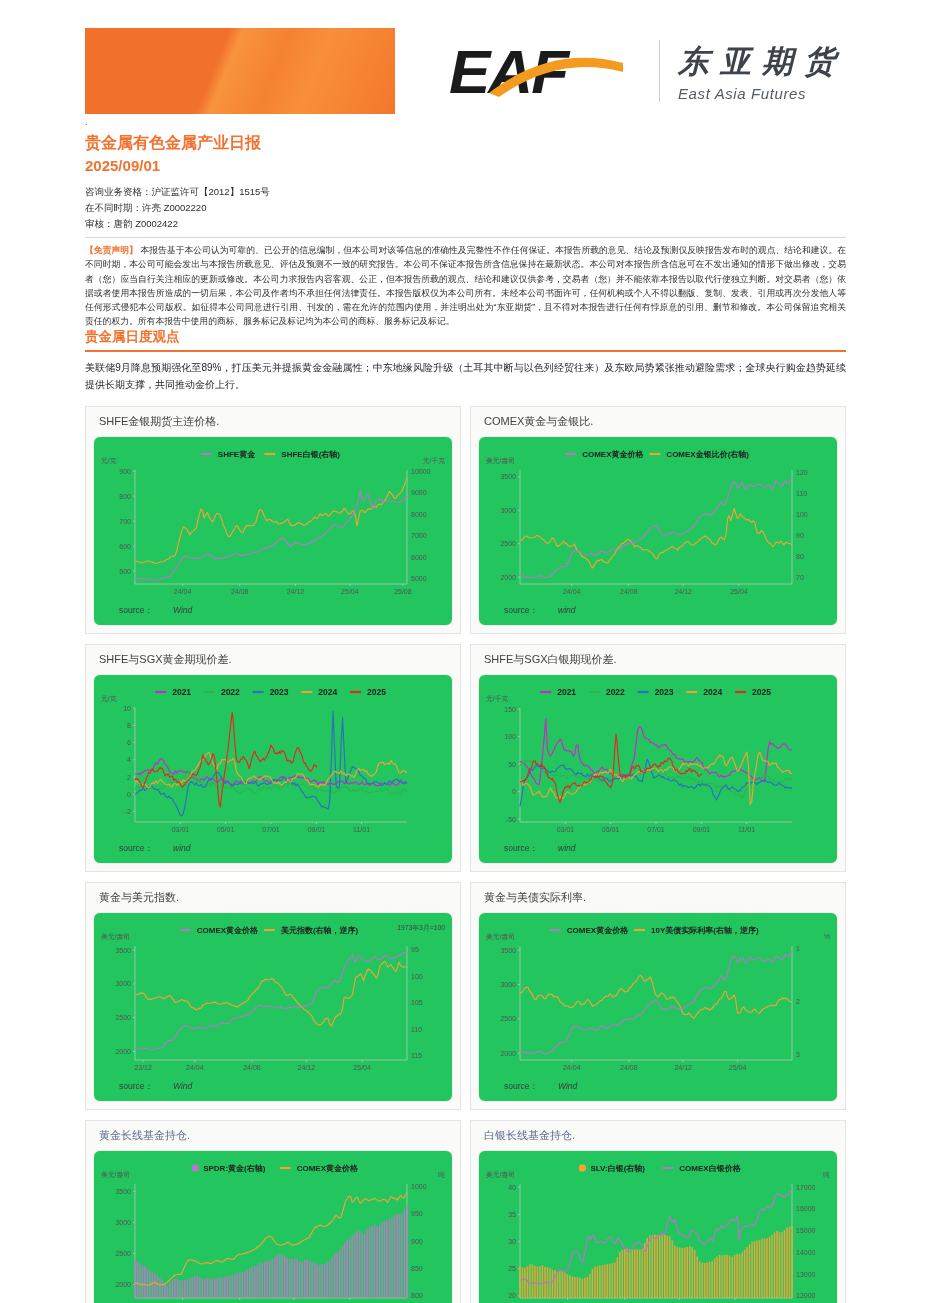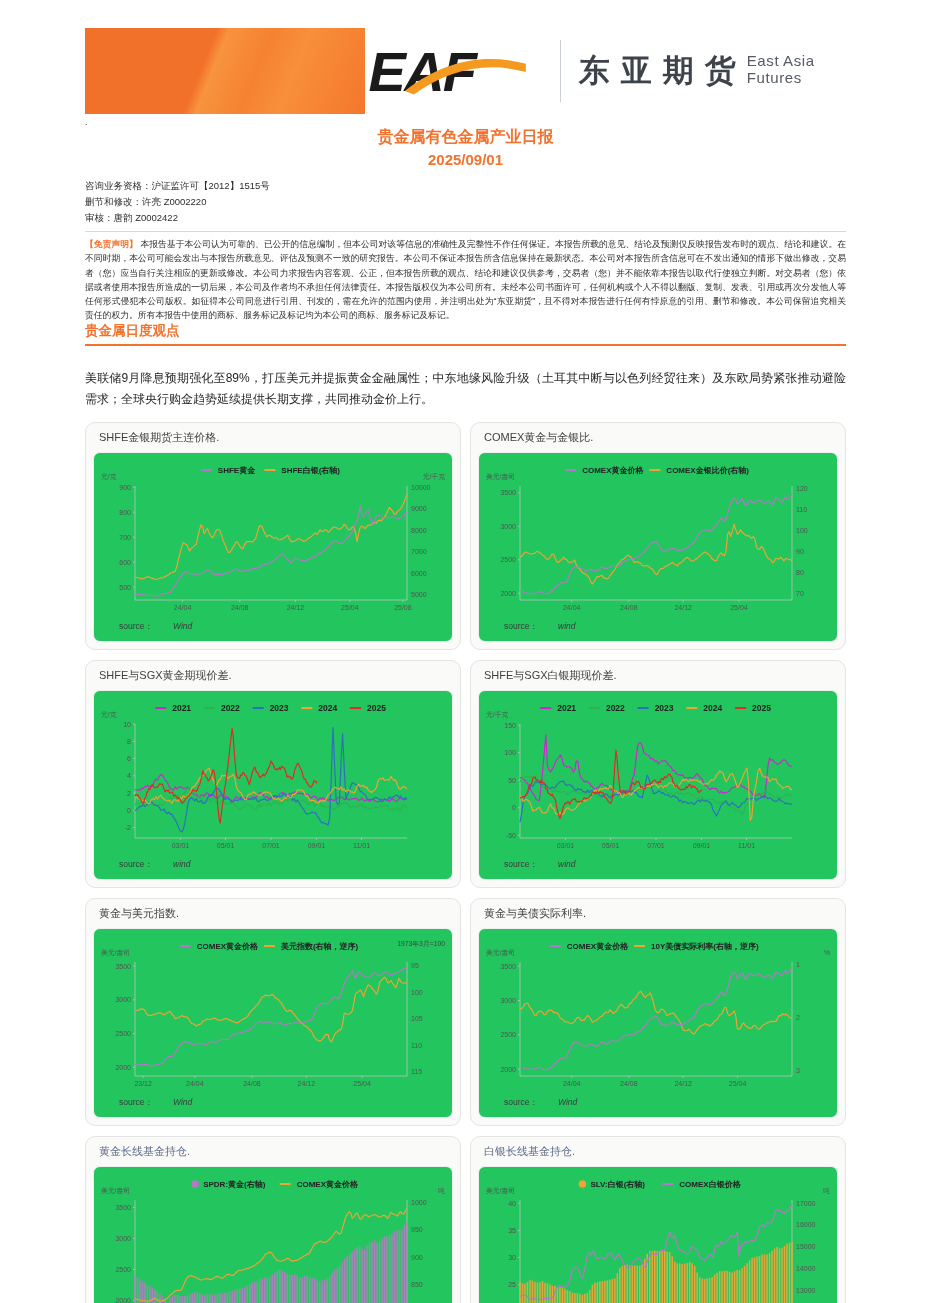--- a/index.html
+++ b/index.html
@@ -4,39 +4,39 @@
 <style>
   html,body{margin:0;padding:0;background:#fff;}
   .page{width:930px;min-height:1303px;background:#fff;font-family:"Liberation Sans","DejaVu Sans",sans-serif;color:#2f2f2f;}
   .content{padding:28px 84px 18px 85px;}
   
   .header-row{display:flex;align-items:center;height:86px;}
   .logo-block{width:310px;height:86px;background:linear-gradient(112deg,#f1702a 0%,#f1702a 42%,#f8933e 46%,#f58230 60%,#f88f3a 72%,#f4772b 100%);}
   .header-spacer{flex:1;}
   .eaf-svg{width:200px;height:80px;}
   .brand-divider{width:1px;height:62px;background:#c9ced4;margin:0 18px 0 14px;}
-  .brand{display:flex;flex-direction:row;justify-content:center;}
+  .brand{display:flex;flex-direction:column;justify-content:center;font-style:italic;}
   .brand-cn{font-size:31px;font-weight:700;color:#3d434b;letter-spacing:11px;white-space:nowrap;}
   .brand-en{font-size:15px;color:#545b63;letter-spacing:0.6px;margin-top:2px;}
   .logo-footnote{font-size:9px;color:#333;line-height:10px;margin-top:3px;}
   
-  .title-block{text-align:center;margin-top:0;}
+  .title-block{text-align:left;margin-top:6px;}
   .report-title{font-size:16px;font-weight:700;color:#f2722e;}
   .report-date{font-size:15px;font-weight:700;color:#f2722e;margin-top:3px;}
   
   .meta-block{margin-top:10px;font-size:9.5px;line-height:1.7;color:#2d2d2d;}
   
   .disclaimer{margin-top:5px;border-top:1px solid #d9d9d9;padding-top:5px;font-size:8.8px;line-height:1.6;text-align:justify;color:#2d2d2d;}
   .disclaimer-label{color:#f2722e;font-weight:700;}
   
   .vp-heading{font-size:13.5px;font-weight:700;color:#f2722e;padding-bottom:4px;border-bottom:2px solid #f2722e;}
-  .vp-body{margin-top:22px;font-size:12px;line-height:1.75;color:#1f1f1f;text-align:justify;}
+  .vp-body{margin-top:7px;font-size:10px;line-height:1.75;color:#1f1f1f;text-align:justify;}
   
   .charts-grid{margin-top:12px;display:grid;grid-template-columns:1fr 1fr;gap:10px 9px;}
-  .card{border:1px solid #e4e4e3;border-radius:10px;background:#fafaf9;overflow:hidden;}
+  .card{border:1px solid #e4e4e3;border-radius:0;background:#fafaf9;overflow:hidden;}
   .card-title{padding:7px 13px 5px;font-size:11px;color:#3f3f3f;}
   .card-inner{margin:2px 7px 7px;background:#22c55e;border:1px solid #f0f0ef;border-radius:7px;padding:7px 5px 2px;}
   svg.chart{display:block;width:100%;height:160px;}
   .source-line{padding:1px 6px 6px 20px;font-size:8.5px;color:#3c3c3c;}
   .src-name{font-style:italic;margin-left:20px;}
 </style>
 </head>
 <body>
 
 <div class="page">
@@ -57,21 +57,21 @@
     </div>
     <div class="logo-footnote">.</div>
 
     <div class="title-block">
       <div class="report-title">贵金属有色金属产业日报</div>
       <div class="report-date">2025/09/01</div>
     </div>
 
     <div class="meta-block">
       <div>咨询业务资格：沪证监许可【2012】1515号</div>
-      <div>删节和修改：许亮 Z0002220</div>
+      <div>在不同时期：许亮 Z0002220</div>
       <div>审核：唐韵 Z0002422</div>
     </div>
 
     <div class="disclaimer">
       <span class="disclaimer-label">【免责声明】</span>
       <span>本报告基于本公司认为可靠的、已公开的信息编制，但本公司对该等信息的准确性及完整性不作任何保证。本报告所载的意见、结论及预测仅反映报告发布时的观点、结论和建议。在不同时期，本公司可能会发出与本报告所载意见、评估及预测不一致的研究报告。本公司不保证本报告所含信息保持在最新状态。本公司对本报告所含信息可在不发出通知的情形下做出修改，交易者（您）应当自行关注相应的更新或修改。本公司力求报告内容客观、公正，但本报告所载的观点、结论和建议仅供参考，交易者（您）并不能依靠本报告以取代行使独立判断。对交易者（您）依据或者使用本报告所造成的一切后果，本公司及作者均不承担任何法律责任。本报告版权仅为本公司所有。未经本公司书面许可，任何机构或个人不得以翻版、复制、发表、引用或再次分发他人等任何形式侵犯本公司版权。如征得本公司同意进行引用、刊发的，需在允许的范围内使用，并注明出处为“东亚期货”，且不得对本报告进行任何有悖原意的引用、删节和修改。本公司保留追究相关责任的权力。所有本报告中使用的商标、服务标记及标记均为本公司的商标、服务标记及标记。</span>
     </div>
 
     <div class="vp-heading">贵金属日度观点</div>
     <div class="vp-body">美联储9月降息预期强化至89%，打压美元并提振黄金金融属性；中东地缘风险升级（土耳其中断与以色列经贸往来）及东欧局势紧张推动避险需求；全球央行购金趋势延续提供长期支撑，共同推动金价上行。</div>

